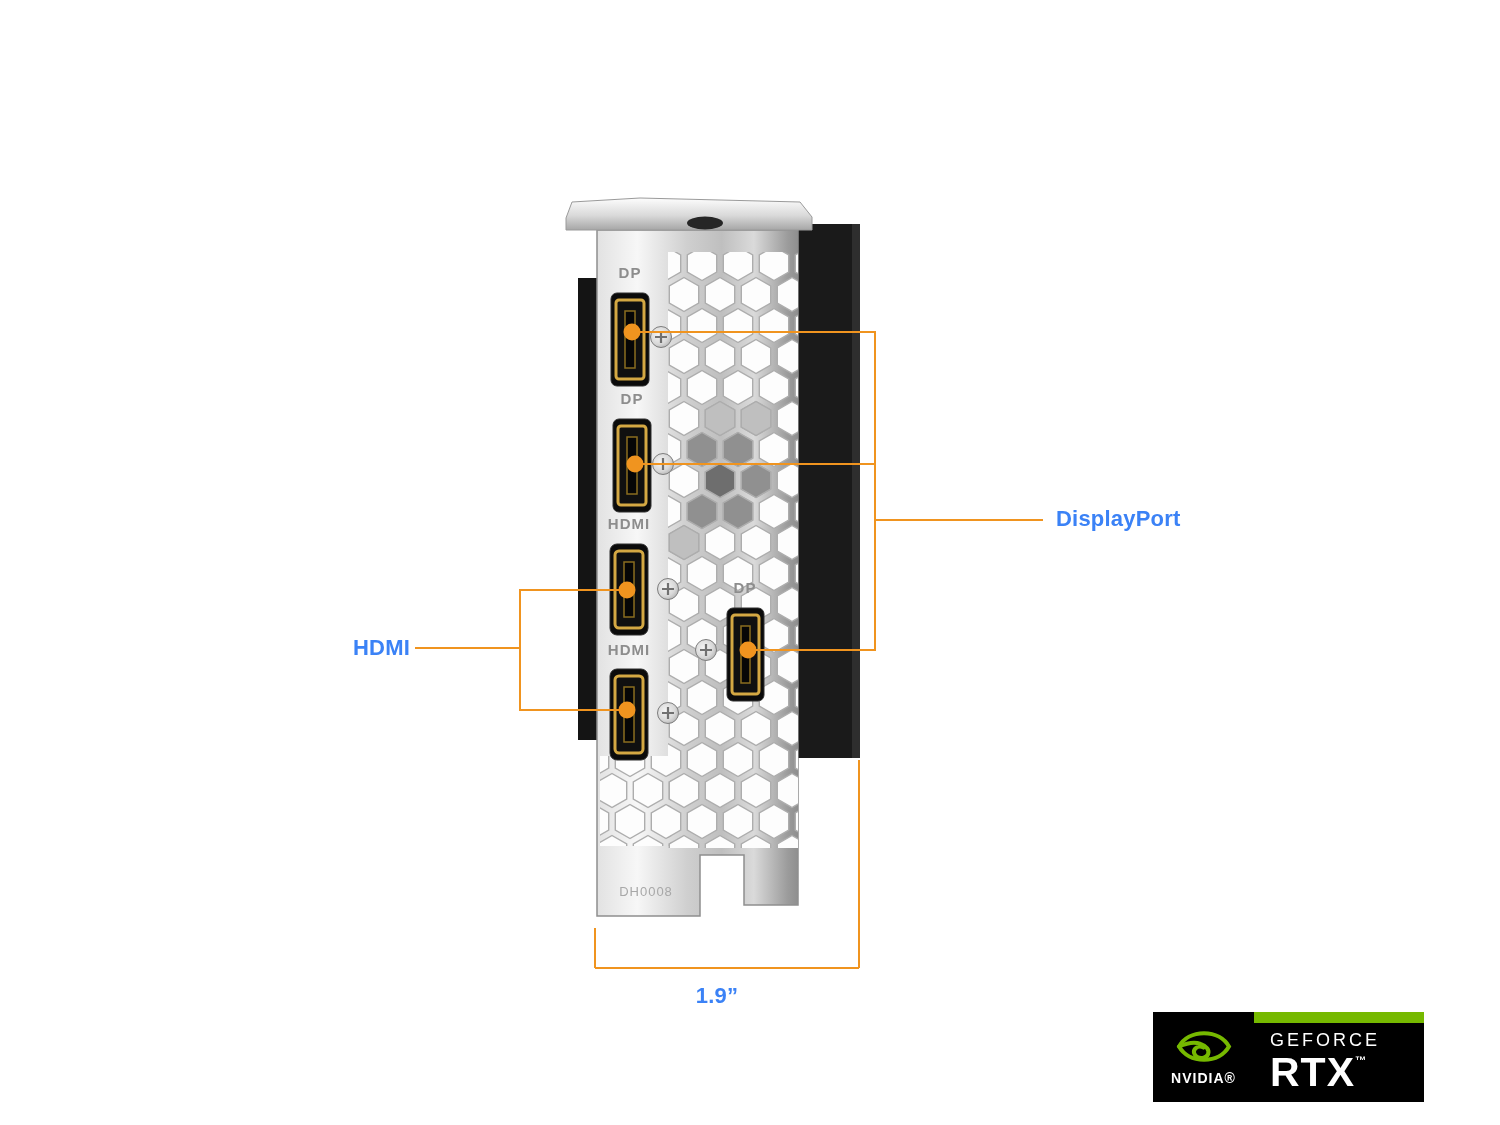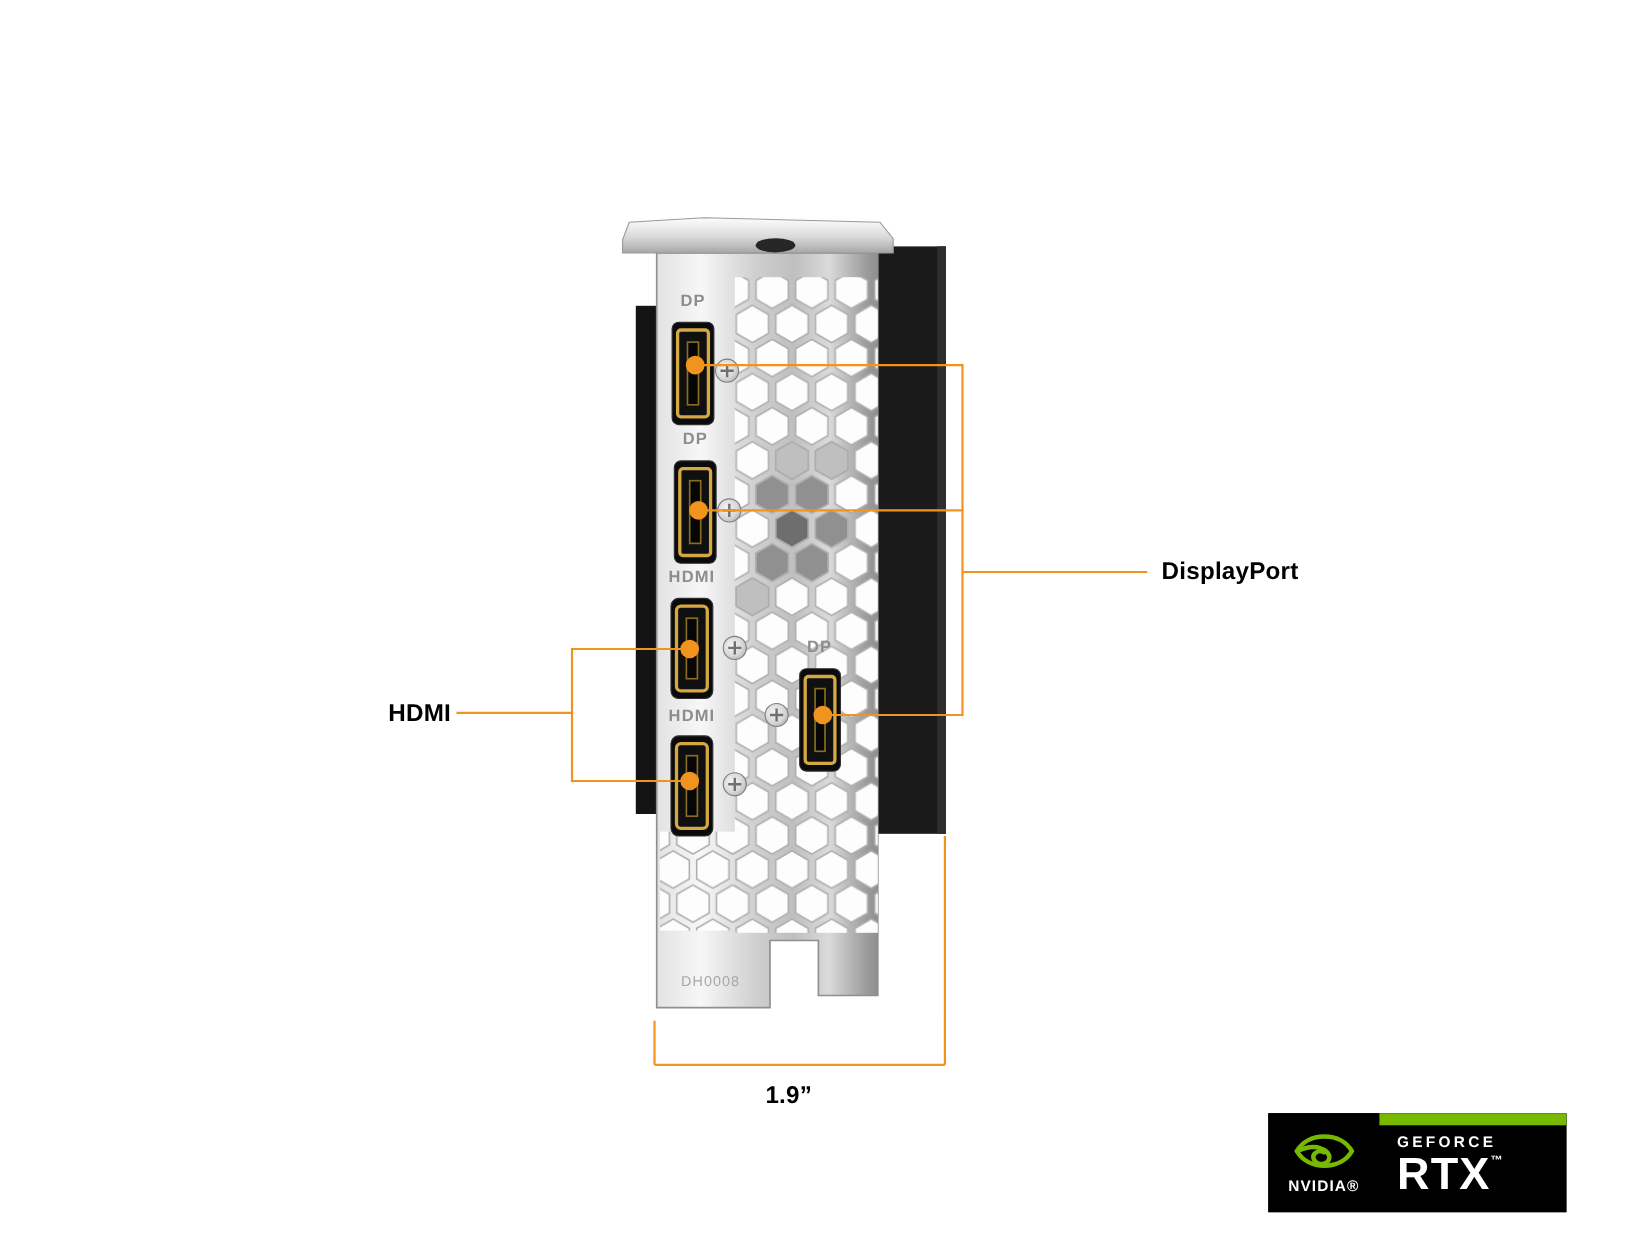--- a/index.html
+++ b/index.html
@@ -5,21 +5,21 @@
   *{box-sizing:border-box}
   html,body{margin:0;padding:0}
   body{
     width:1500px;height:1125px;position:relative;overflow:hidden;
     background:#ffffff;font-family:"Liberation Sans",sans-serif;
   }
   svg.scene{position:absolute;left:0;top:0;display:block}
   svg text{font-family:"Liberation Sans",sans-serif}
 
   .callout-label{
-    position:absolute;font-size:22px;font-weight:700;color:#000000;
+    position:absolute;font-size:22px;font-weight:700;color:#3b82f6;
     letter-spacing:.2px;white-space:nowrap;
   }
   #displayport-label{left:1056px;top:506px}
   #hdmi-label{left:328px;top:635px;width:82px;text-align:right}
   #dim-label{left:662px;top:983px;width:110px;text-align:center}
 
   
   .badge{
     position:absolute;left:1153px;top:1012px;width:271px;height:90px;
     display:flex;background:#000;
@@ -28,21 +28,21 @@
     width:101px;height:100%;display:flex;flex-direction:column;
     align-items:center;justify-content:center;gap:5px;background:#000;text-decoration:underline;
   }
   .nv-eye{display:block}
   .nv-word{color:#fff;font-size:14px;font-weight:700;letter-spacing:1px}
   .badge-right{flex:1;position:relative;background:#000;color:#fff;padding:16px 0 0 16px}
   .badge-bar{
     position:absolute;top:0;left:0;right:0;height:11px;
     background:var(--nvgreen,#76B900);
   }
-  .badge-series{font-size:14px;font-weight:700;letter-spacing:3px;margin-top:2px}
+  .badge-series{font-size:18px;font-weight:400;letter-spacing:3px;margin-top:2px}
   .badge-model{font-size:41px;font-weight:800;line-height:1.05;letter-spacing:1px}
   .badge-model .tm{font-size:11px;font-weight:700;vertical-align:top;position:relative;top:4px;letter-spacing:0}
 </style>
 </head>
 <body>
 
 <div style="position:absolute;inset:0">
 
   <svg class="scene" width="1500" height="1125" viewBox="0 0 1500 1125">
     <defs>

